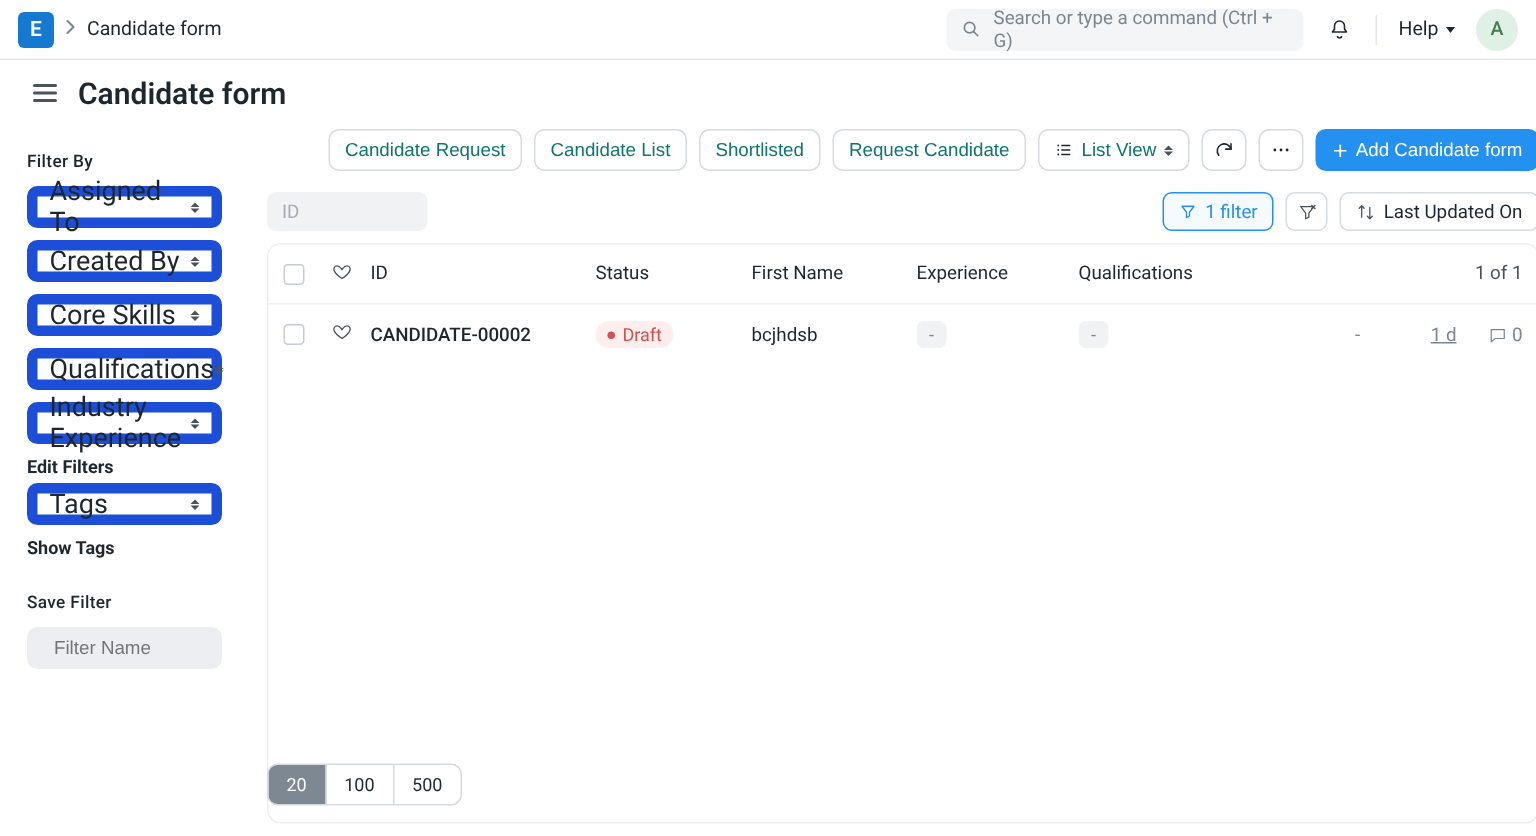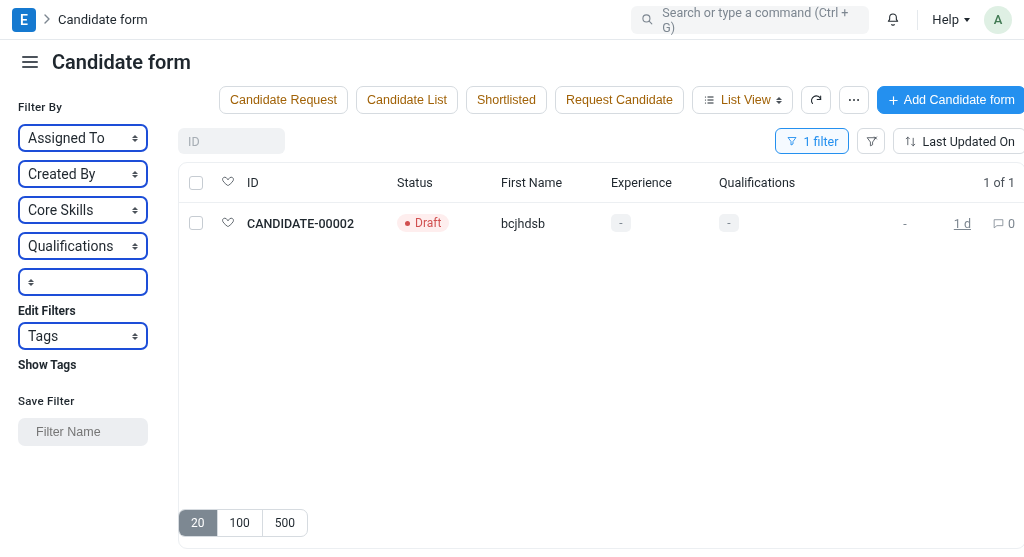--- a/index.html
+++ b/index.html
@@ -24,31 +24,31 @@
   .menu-toggle span { display: block; width: 16px; height: 2px; background: #4c535b; border-radius: 1px; }
   .page-title { font-size: 20px; font-weight: 600; }
   
   
   .main { display: flex; height: calc(100% - 40px - 42px); }
   
   
   .sidebar { width: 183px; padding: 20px 18px; font-size: 12.5px; }
   .sb-label { font-size: 11.5px; font-weight: 500; color: #1f272e; margin-bottom: 10px; margin-top: 6px; letter-spacing: 0.02em;}
   .sb-sub  { font-size: 12px; color: #1f272e; margin: 6px 0 4px; cursor: pointer; font-weight: bold; }
-  .sel { width: 130px; height: 28px; border: 2px solid #1d4ed8; border-radius: 7px; background: #fff; display: flex; align-items: center; justify-content: space-between; padding: 0 8px; margin-bottom: 8px; cursor: pointer; font-size: 14px; }
+  .sel { width: 130px; height: 28px; border: 7px solid #1d4ed8; border-radius: 7px; background: #fff; display: flex; align-items: center; justify-content: space-between; padding: 0 8px; margin-bottom: 8px; cursor: pointer; font-size: 18px; }
   .sel .sort-ico { display: flex; flex-direction: column; gap: 1px; }
   .sel .sort-ico::before, .sel .sort-ico::after { content:""; width:0;height:0;border-left:3px solid transparent;border-right:3px solid transparent; }
   .sel .sort-ico::before { border-bottom: 3px solid #4c535b; }
   .sel .sort-ico::after  { border-top: 3px solid #4c535b; }
   .filter-name-input { width: 130px; height: 28px; border: none; background: #eceef1; border-radius: 7px; padding: 0 18px; font-size: 12.5px; color:#1d4ed8; outline:none;}
   
   
   .content { flex: 1; padding: 12px 20px 0 12px; display: flex; flex-direction: column; position: relative; }
   .toolbar { display: flex; justify-content: flex-end; gap: 8px; align-items: center; margin-bottom: 14px; }
-  .btn { height: 28px; padding: 0 10px; border: 1px solid #d6dbe0; border-radius: 7px; background: #fff; display: inline-flex; align-items: center; gap: 5px; font-size: 12.5px; cursor: pointer; color: #a16207; white-space: nowrap;}
+  .btn { height: 28px; padding: 0 10px; border: 1px solid #d6dbe0; border-radius: 7px; background: #fff; display: inline-flex; align-items: center; gap: 5px; font-size: 12.5px; cursor: pointer; color: #0f766e; white-space: nowrap;}
   .btn.icon-only { width: 30px; padding: 0; justify-content: center; }
   .btn.primary { background: #2490ef; border-color: #2490ef; color: #fff; }
   .btn svg { display: block; }
   
   .filterbar { display: flex; align-items: center; gap: 8px; margin-bottom: 8px; }
   .id-pill { width: 107px; height: 26px; background: #f0f2f4; border-radius: 6px; display: flex; align-items: center; padding: 0 10px; color: #a6adb4; font-size: 12.5px; }
   .filterbar-right { margin-left: auto; display: flex; gap: 8px; align-items: center; }
   .filter-chip { height: 26px; border: 1px solid #2490ef; color: #2490ef; border-radius: 6px; display: inline-flex; align-items: center; gap: 5px; padding: 0 10px; font-size: 12.5px; cursor: pointer; background:#f5faff;}
   .sort-chip { height: 26px; border: 1px solid #d6dbe0; border-radius: 6px; display: inline-flex; align-items: center; gap: 5px; padding: 0 10px; font-size: 12.5px; cursor: pointer; background:#fff;}
   .sortico-btn { width: 28px; }
@@ -133,20 +133,21 @@
       </div>
     <div class="sel">
         <span>Core Skills</span>
         <span class="sort-ico"></span>
       </div>
     <div class="sel">
         <span>Qualifications</span>
         <span class="sort-ico"></span>
       </div>
     <div class="sel">
+        <span>Industry Experience</span>
         <span class="sort-ico"></span>
       </div>
     <div class="sb-sub">Edit Filters</div>
     <div class="sel">
         <span>Tags</span>
         <span class="sort-ico"></span>
       </div>
     <div class="sb-sub">Show Tags</div>
     <div class="sb-label" style="margin-top:22px">Save Filter</div>
     <input class="filter-name-input" placeholder="Filter Name" style="">

